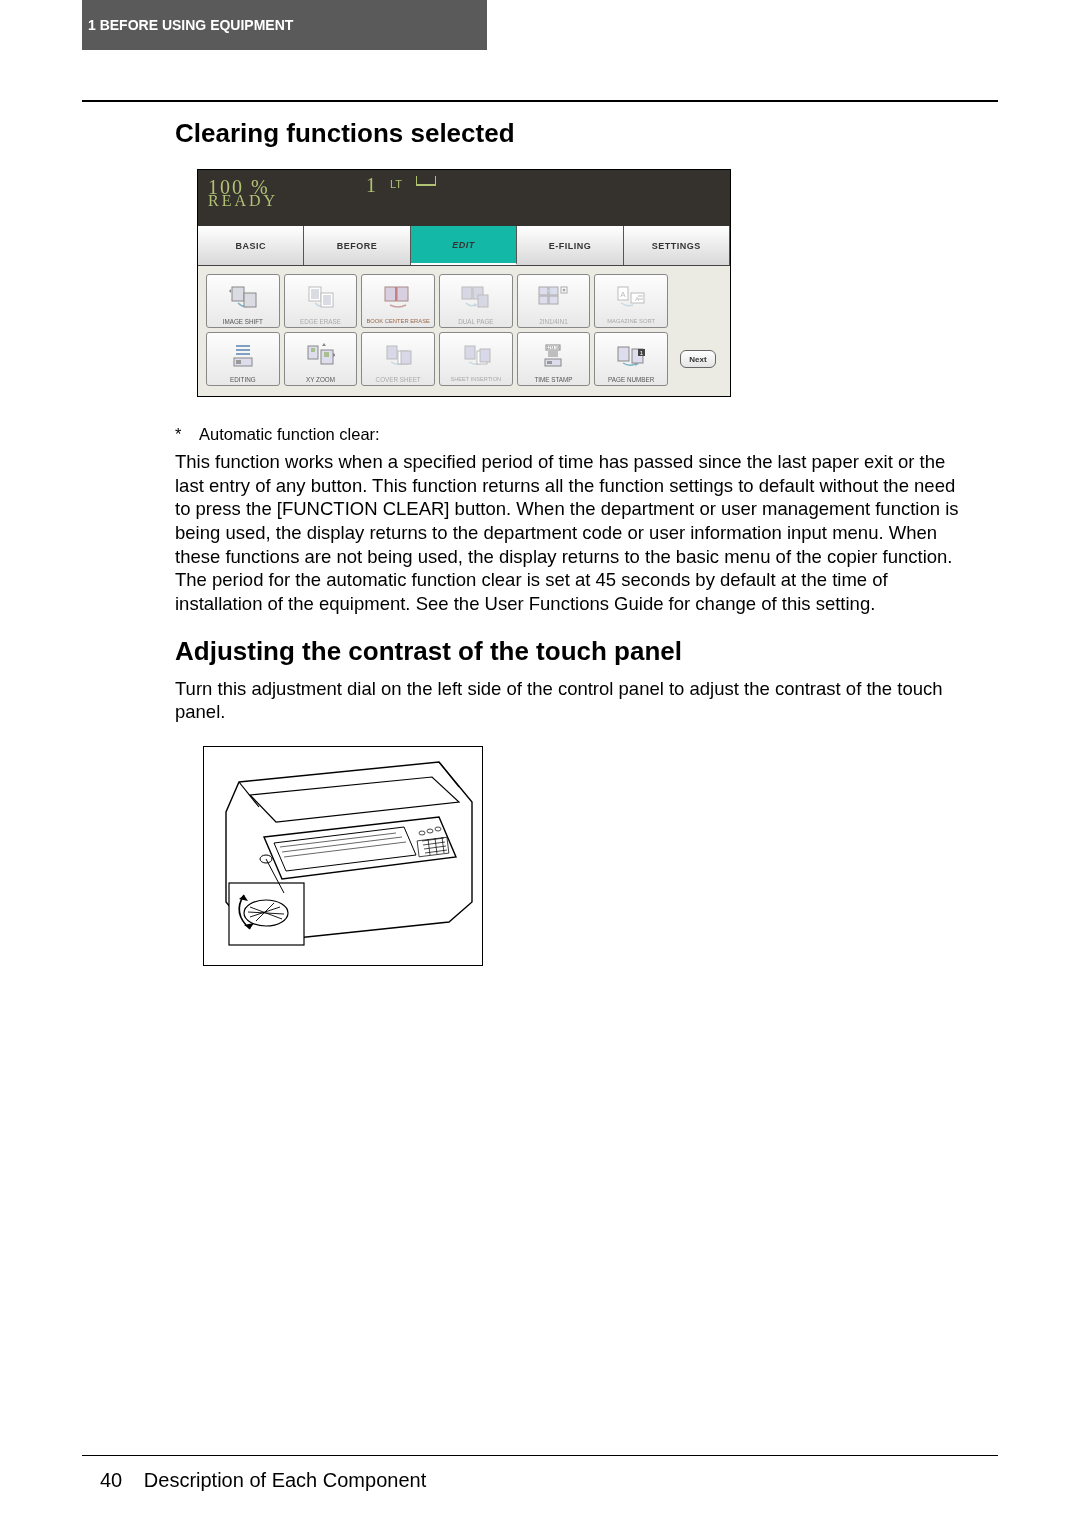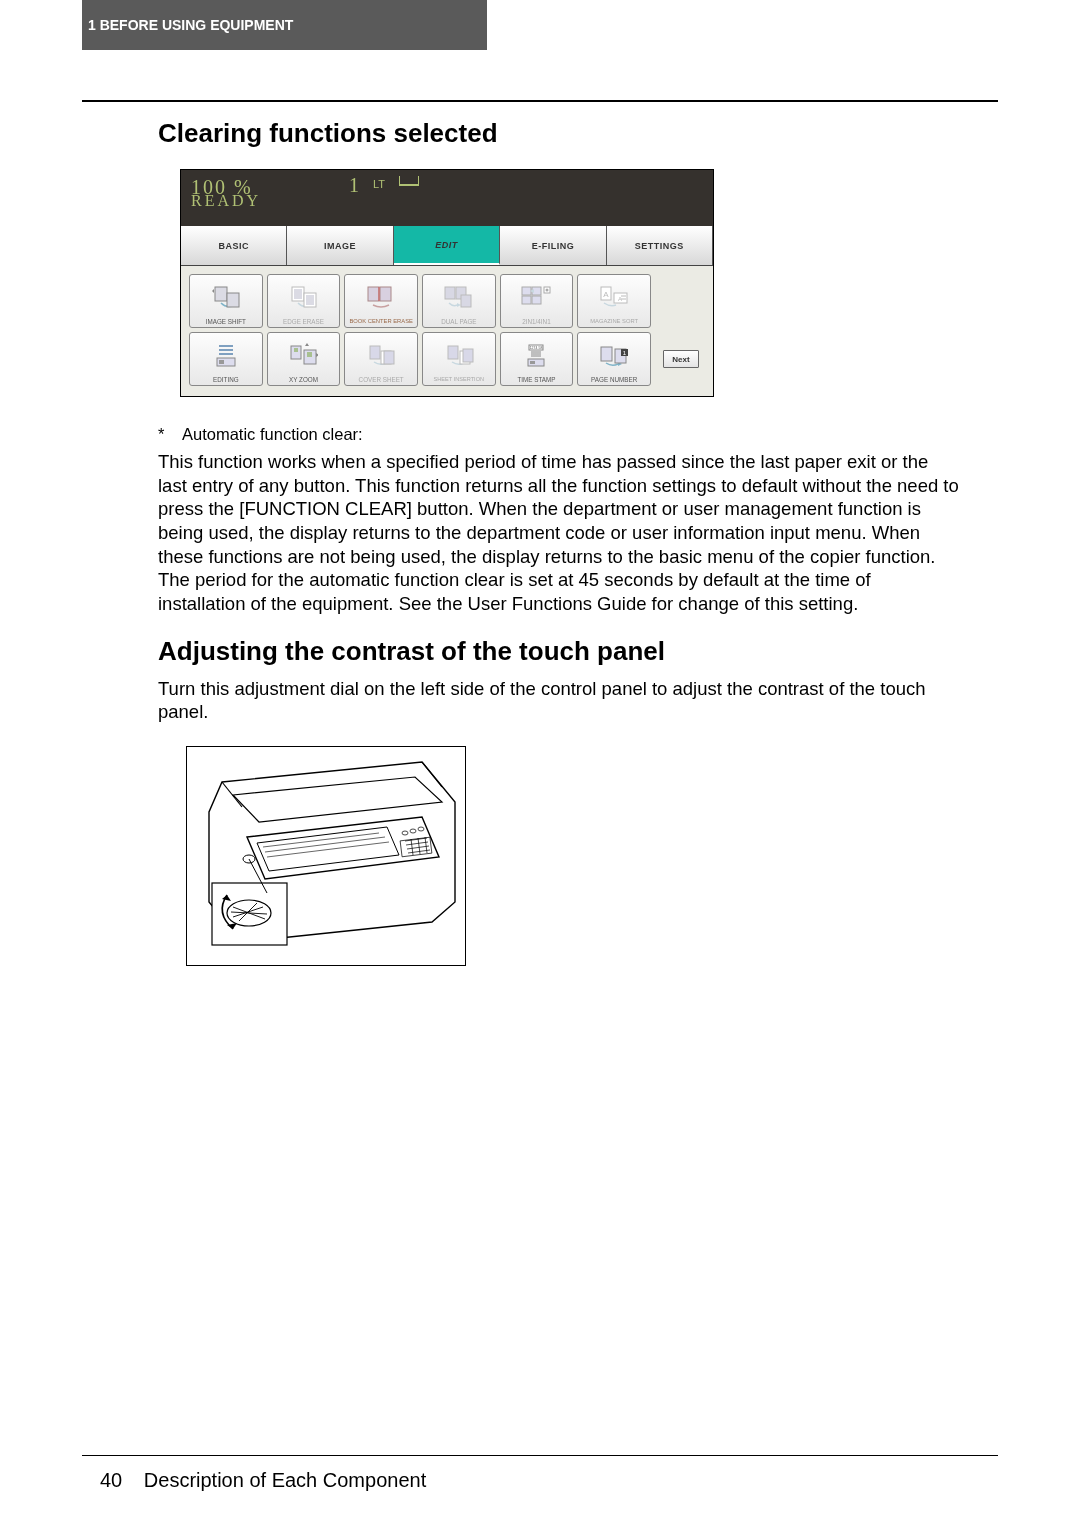--- a/index.html
+++ b/index.html
@@ -28,21 +28,21 @@
       position: absolute;
       top: 100px;
       left: 82px;
       right: 82px;
       height: 2px;
       background: #000;
     }
     .content {
       position: absolute;
       top: 118px;
-      left: 158px;
+      left: 175px;
       right: 120px;
     }
     h2.section-title {
       font-size: 26px;
       font-weight: bold;
       margin-bottom: 10px;
     }
     p.body-text {
       font-size: 18.5px;
       line-height: 1.28;
@@ -166,21 +166,21 @@
       grid-row: 2;
       grid-column: 7;
       display: flex;
       align-items: center;
       justify-content: center;
     }
     .next-btn {
       width: 36px;
       height: 18px;
       border: 1px solid #666;
-      border-radius: 1px;
+      border-radius: 6px;
       background: linear-gradient(#fff, #e4e4e4);
       font-size: 8px;
       font-weight: bold;
       display: flex;
       align-items: center;
       justify-content: center;
       color: #333;
       text-align: right;
     }
     .footnote-row {
@@ -232,21 +232,21 @@
   <div class="lcd-panel">
     <div class="lcd-header">
       <span class="pct">100  %</span>
       <span class="ready">READY</span>
       <span class="count">1</span>
       <span class="lt">LT</span>
       <span class="tray-icon"></span>
     </div>
     <div class="lcd-tabs">
       <div class="lcd-tab">BASIC</div>
-      <div class="lcd-tab">IMAGE</div>
+      <div class="lcd-tab">BEFORE</div>
       <div class="lcd-tab active">EDIT</div>
       <div class="lcd-tab">E-FILING</div>
       <div class="lcd-tab">SETTINGS</div>
     </div>
     <div class="lcd-grid">
 
       <div class="lcd-btn">
         <div class="icon-area">
           <svg width="30" height="26">
               <rect x="4" y="2" width="12" height="14" fill="#dbdbe4" stroke="#888" stroke-width="1"></rect>

